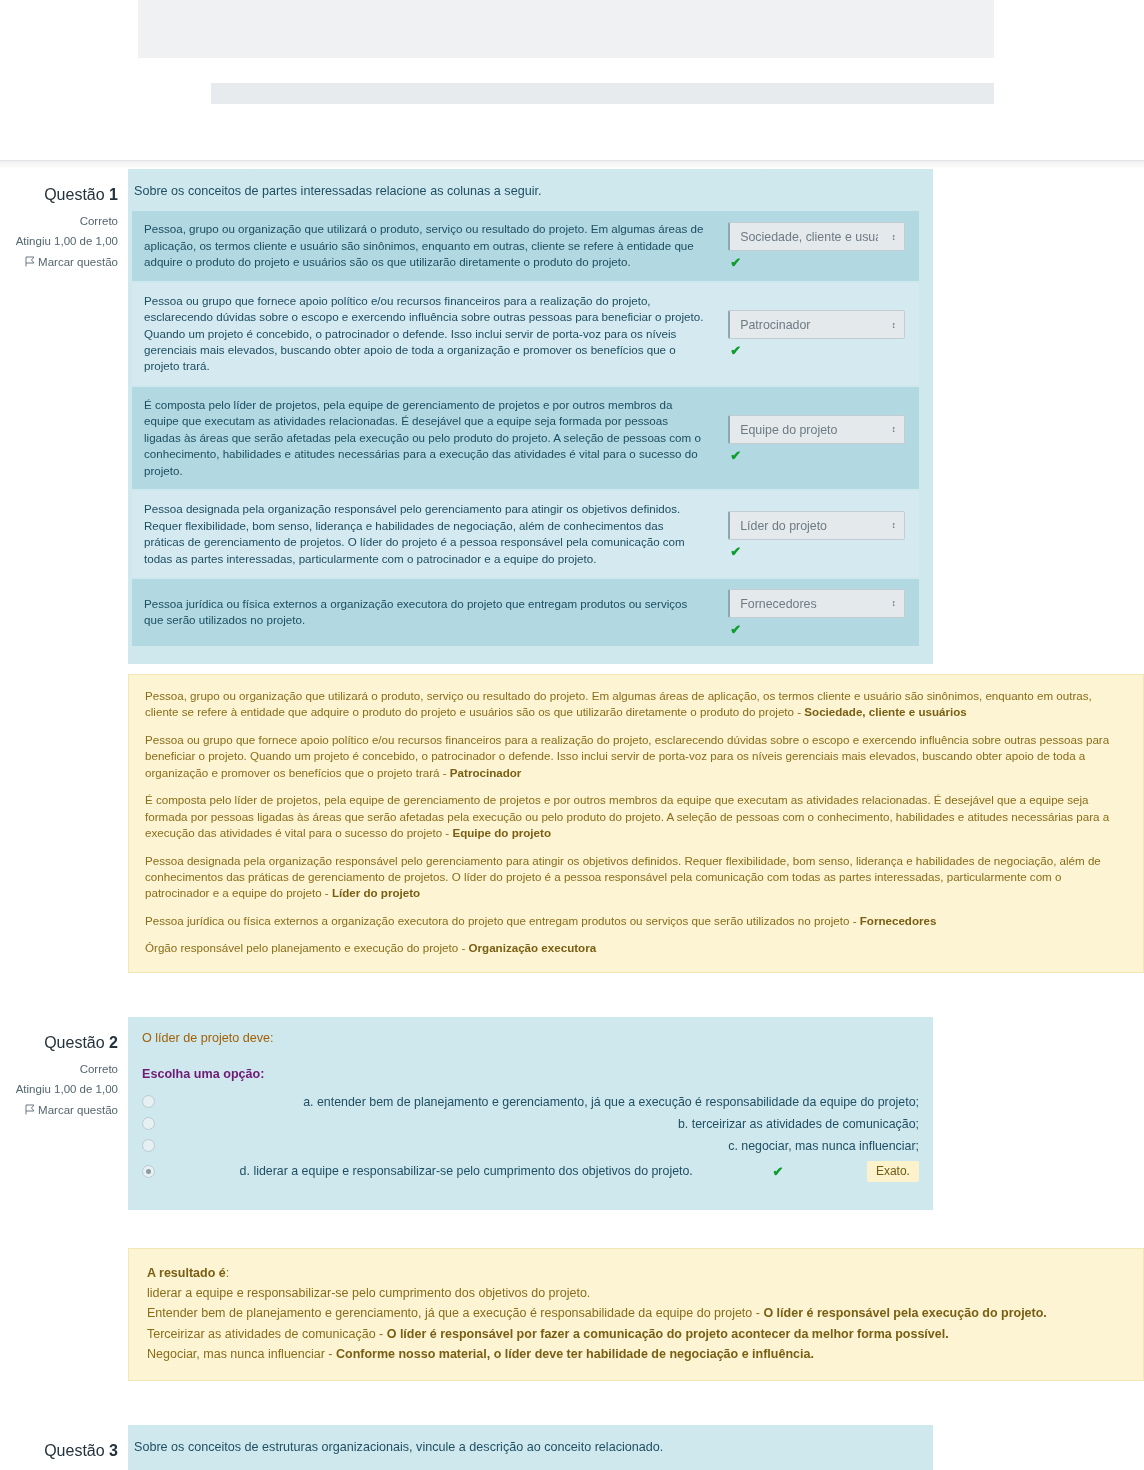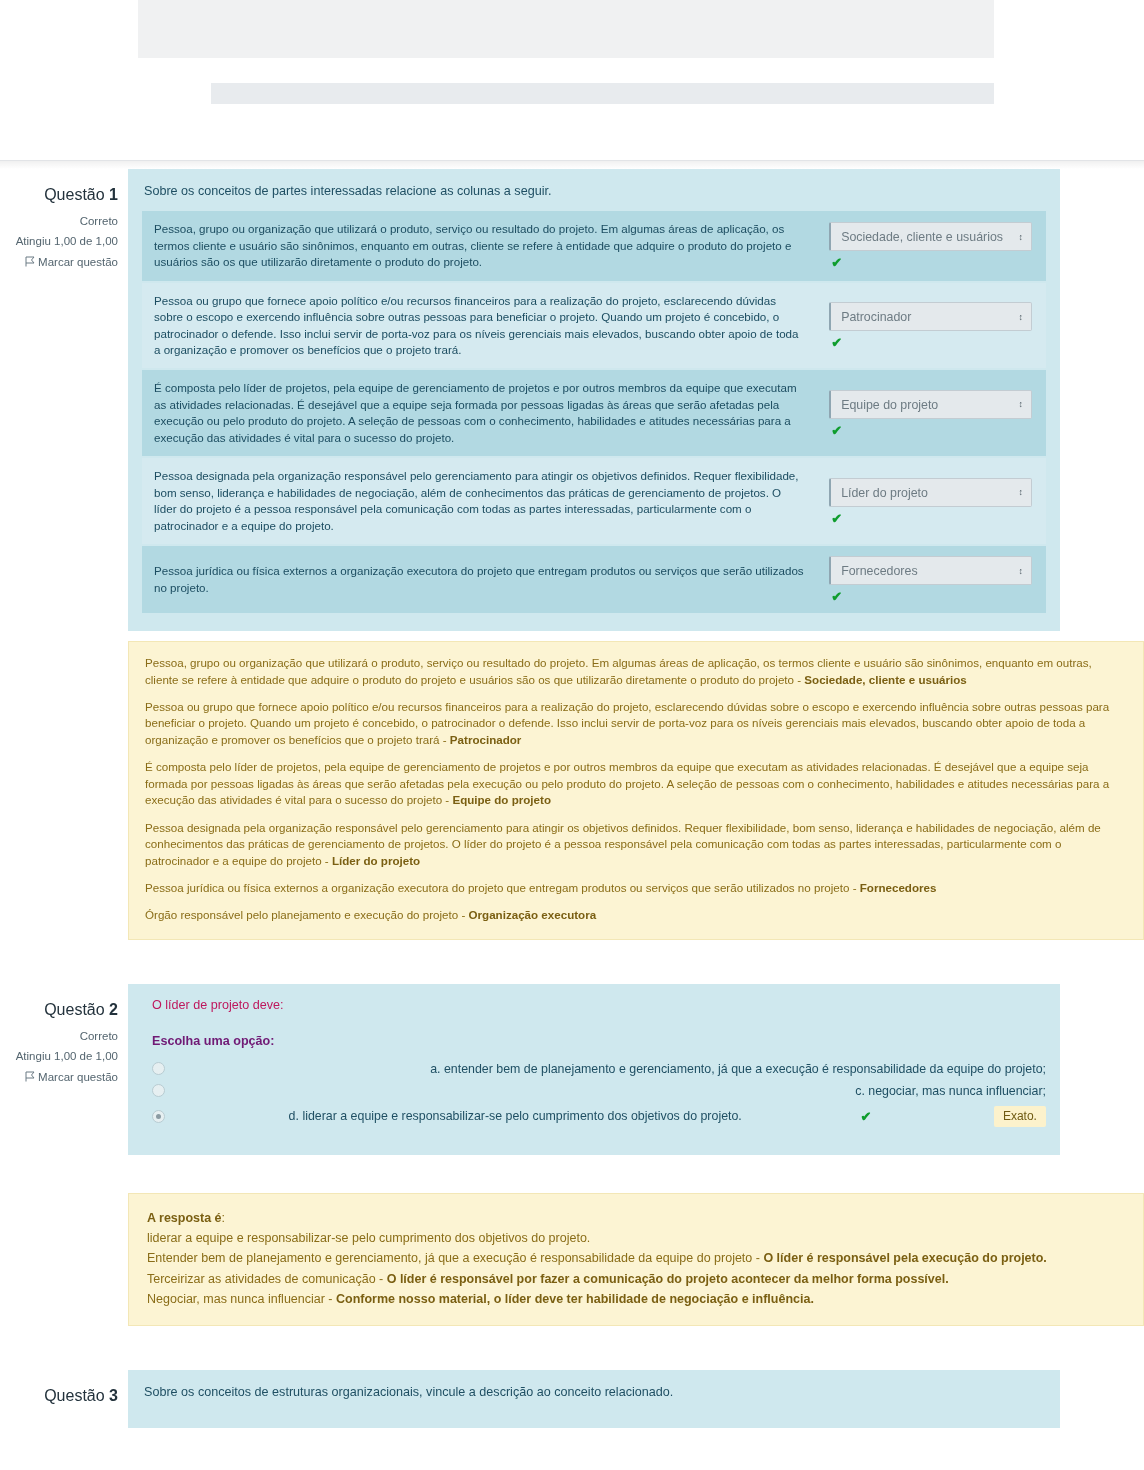--- a/index.html
+++ b/index.html
@@ -32,21 +32,21 @@
   .top-area-spacer { height: 160px; }
   .top-shadow {
     height: 8px;
     background: linear-gradient(to bottom, rgba(0,0,0,0.06), rgba(0,0,0,0));
   }
 
   
   .question {
     display: flex;
     align-items: flex-start;
-    width: 1060px;
+    width: 933px;
     background: #ffffff;
   }
   .q-info {
     width: 128px;
     flex: 0 0 128px;
     text-align: right;
     padding: 12px 10px 12px 0;
     font-size: 11.5px;
     color: #54656f;
     line-height: 1.75;
@@ -71,21 +71,21 @@
   .q-flag .flag-ic {
     display: inline-block;
     width: 10px; height: 11px;
     vertical-align: -1px;
     margin-right: 3px;
   }
 
   .q-body {
     flex: 1 1 auto;
     background: #cfe8ee;
-    padding: 12px 14px 16px 14px;
+    padding: 12px 14px 16px 4px;
     min-height: 40px;
   }
   .q-text {
     font-size: 12.6px;
     color: #1f4f63;
     margin: 1px 0 11px 2px;
     line-height: 1.45;
   }
 
   
@@ -164,21 +164,21 @@
   .feedback.fb-q2 {
     font-size: 12.5px;
     line-height: 1.62;
     padding: 14px 18px 16px 18px;
   }
   .feedback.fb-q2 p { margin: 0; }
 
   
   .mc-prompt {
     font-size: 12.6px;
-    color: #be185d;
+    color: #a16207;
     margin: 2px 0 0 10px;
   }
   .mc-label {
     font-size: 12.6px;
     font-weight: 700;
     color: #701a75;
     margin: 22px 0 10px 10px;
   }
   .mc-list { margin: 0 0 8px 10px; padding: 0; list-style: none; }
   .mc-item {
@@ -328,38 +328,42 @@
     </span>
   </div>
 
   <div class="q-body">
     <div class="mc-prompt">O líder de projeto deve:</div>
     <div class="mc-label">Escolha uma opção:</div>
     <ul class="mc-list" id="q2-options">
         <li class="mc-item">
           <span class="radio"></span>
           <span>a. entender bem de planejamento e gerenciamento, já que a execução é responsabilidade da equipe do projeto;</span>
+        </li>
+        <li class="mc-item">
+          <span class="radio"></span>
+          <span>b. terceirizar as atividades de comunicação;</span>
         </li>
         <li class="mc-item">
           <span class="radio"></span>
           <span>c. negociar, mas nunca influenciar;</span>
         </li>
         <li class="mc-item">
           <span class="radio checked"></span>
           <span>d. liderar a equipe e responsabilizar-se pelo cumprimento dos objetivos do projeto.</span>
           <span class="tick">✔</span>
           <span class="exato-badge">Exato.</span>
         </li>
       </ul>
   </div>
 </div>
 
 <div class="gap-md"></div>
 <div class="feedback fb-q2" id="q2-feedback">
-    <p><b>A resposta é</b>:</p>
+    <p><b>A resultado é</b>:</p>
     <p>liderar a equipe e responsabilizar-se pelo cumprimento dos objetivos do projeto.</p>
     <p>Entender bem de planejamento e gerenciamento, já que a execução é responsabilidade da equipe do projeto - <b>O líder é responsável pela execução do projeto.</b></p>
     <p>Terceirizar as atividades de comunicação - <b>O líder é responsável por fazer a comunicação do projeto acontecer da melhor forma possível.</b></p>
     <p>Negociar, mas nunca influenciar - <b>Conforme nosso material, o líder deve ter habilidade de negociação e influência.</b></p>
   </div>
 <div class="gap-lg"></div>
 
 <div class="question">
   <div class="q-info">
     <span class="q-number">

